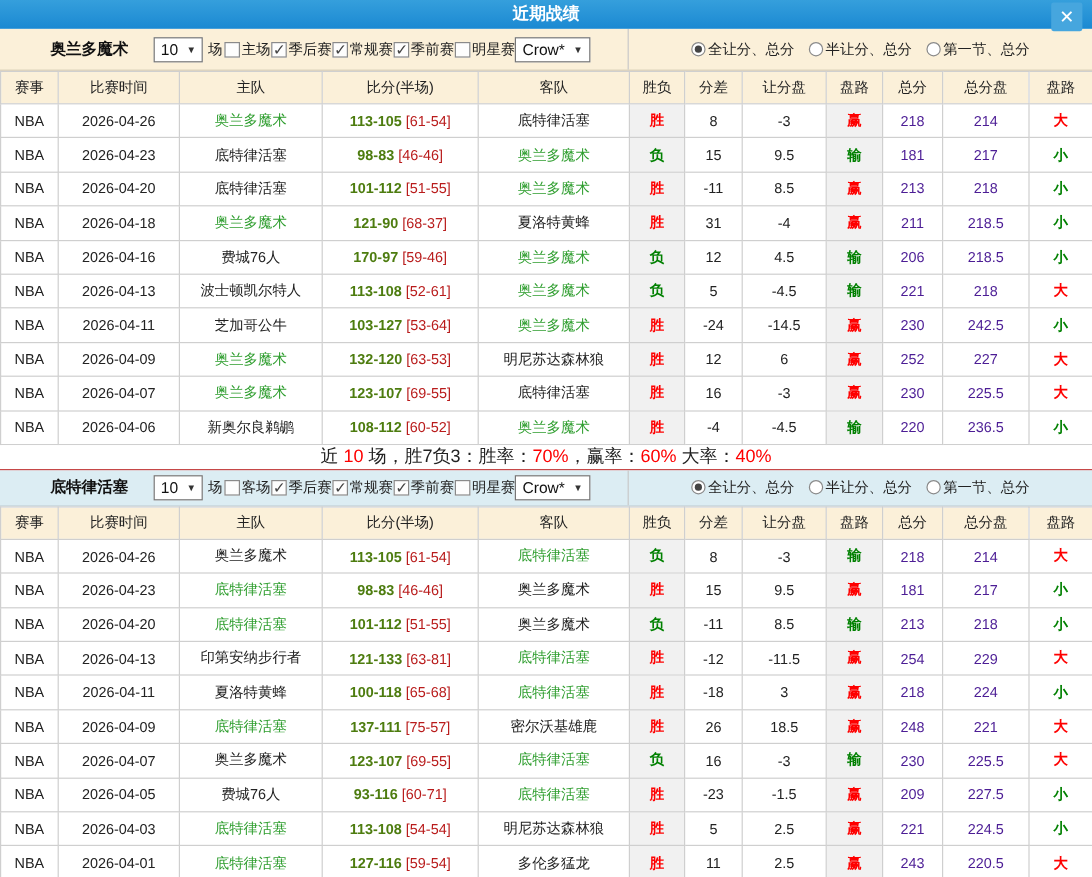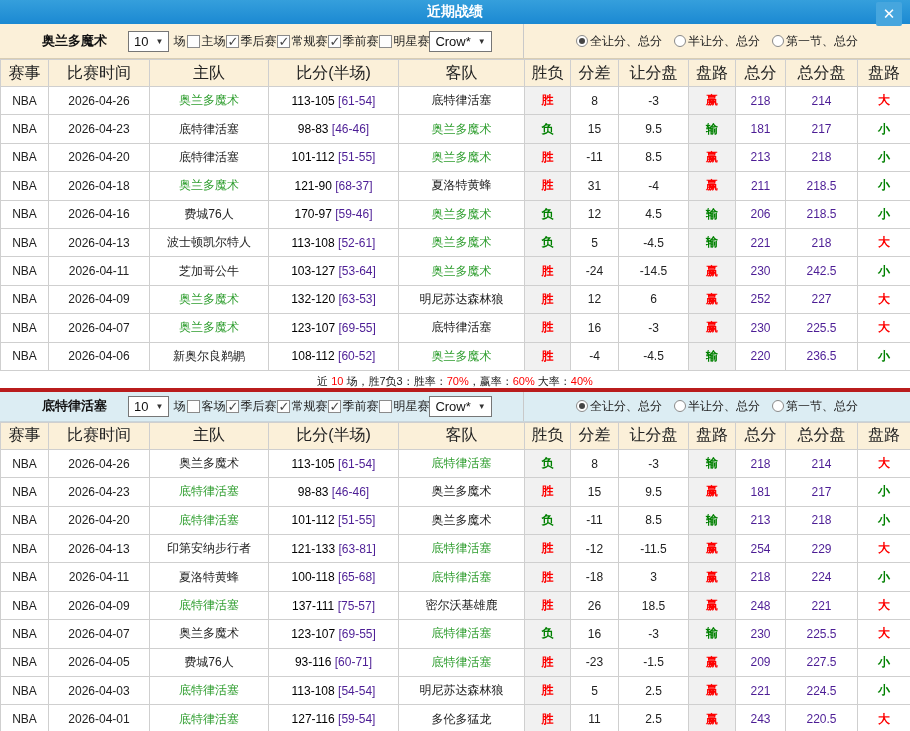--- a/index.html
+++ b/index.html
@@ -27,32 +27,32 @@
   .cb { width:13px; height:13px; border:1px solid #8a8a8a; background:#fdfdfd; display:inline-block; position:relative; margin:0 1px; }
   .cb.checked::after { content:"✓"; position:absolute; left:0px; top:-2px; font-size:13px; font-weight:bold; color:#444; }
   .cb-label { font-size:12px; color:#222; }
   .radio-item { display:inline-flex; align-items:center; gap:2px; cursor:pointer; }
   .radio { width:12px; height:12px; border:1px solid #8a8a8a; border-radius:50%; background:#fff; display:inline-block; position:relative; }
   .radio.selected::after { content:""; position:absolute; left:2px; top:2px; width:6px; height:6px; border-radius:50%; background:#444; }
   .radio-item span:last-child { font-size:12px; color:#222; }
 
   table { border-collapse:collapse; table-layout:fixed; width:910px; }
   th,td { border:1px solid #cfcfcf; text-align:center; white-space:nowrap; overflow:hidden; }
-  thead th { height:27px; background:#fbf0d9; font-weight:normal; font-size:16px; color:#222; }
+  thead th { height:27px; background:#fbf0d9; font-weight:normal; font-size:12px; color:#222; }
   td { height:28.4px; background:#fff; font-size:12px; color:#222; }
   td.gray { background:#f1f1f1; }
   td.team-hl { color:#2f9e2f; }
-  td .score { font-weight:normal; color:#000000; }
-  td .half { color:#4c1d95; }
+  td .score { font-weight:bold; color:#4d7c0f; }
+  td .half { color:#b91c1c; }
   td.red { color:#fe0000; font-weight:bold; }
   td.green { color:#008000; font-weight:bold; }
   td.blue { color:#4c1d95; }
 
-  .summary { height:21px; line-height:20px; text-align:center; font-size:11px; color:#222;
-    background:#fff; border-bottom:4px solid #b91c1c; white-space:pre; }
+  .summary { height:21px; line-height:20px; text-align:center; font-size:15px; color:#222;
+    background:#fff; border-bottom:1px solid #b91c1c; white-space:pre; }
   .summary .red { color:#fe0000; }
 </style>
 </head>
 <body>
 
 <div class="window">
 
   <div class="titlebar">
     <span>近期战绩</span>
     <span class="close-btn">✕</span>

